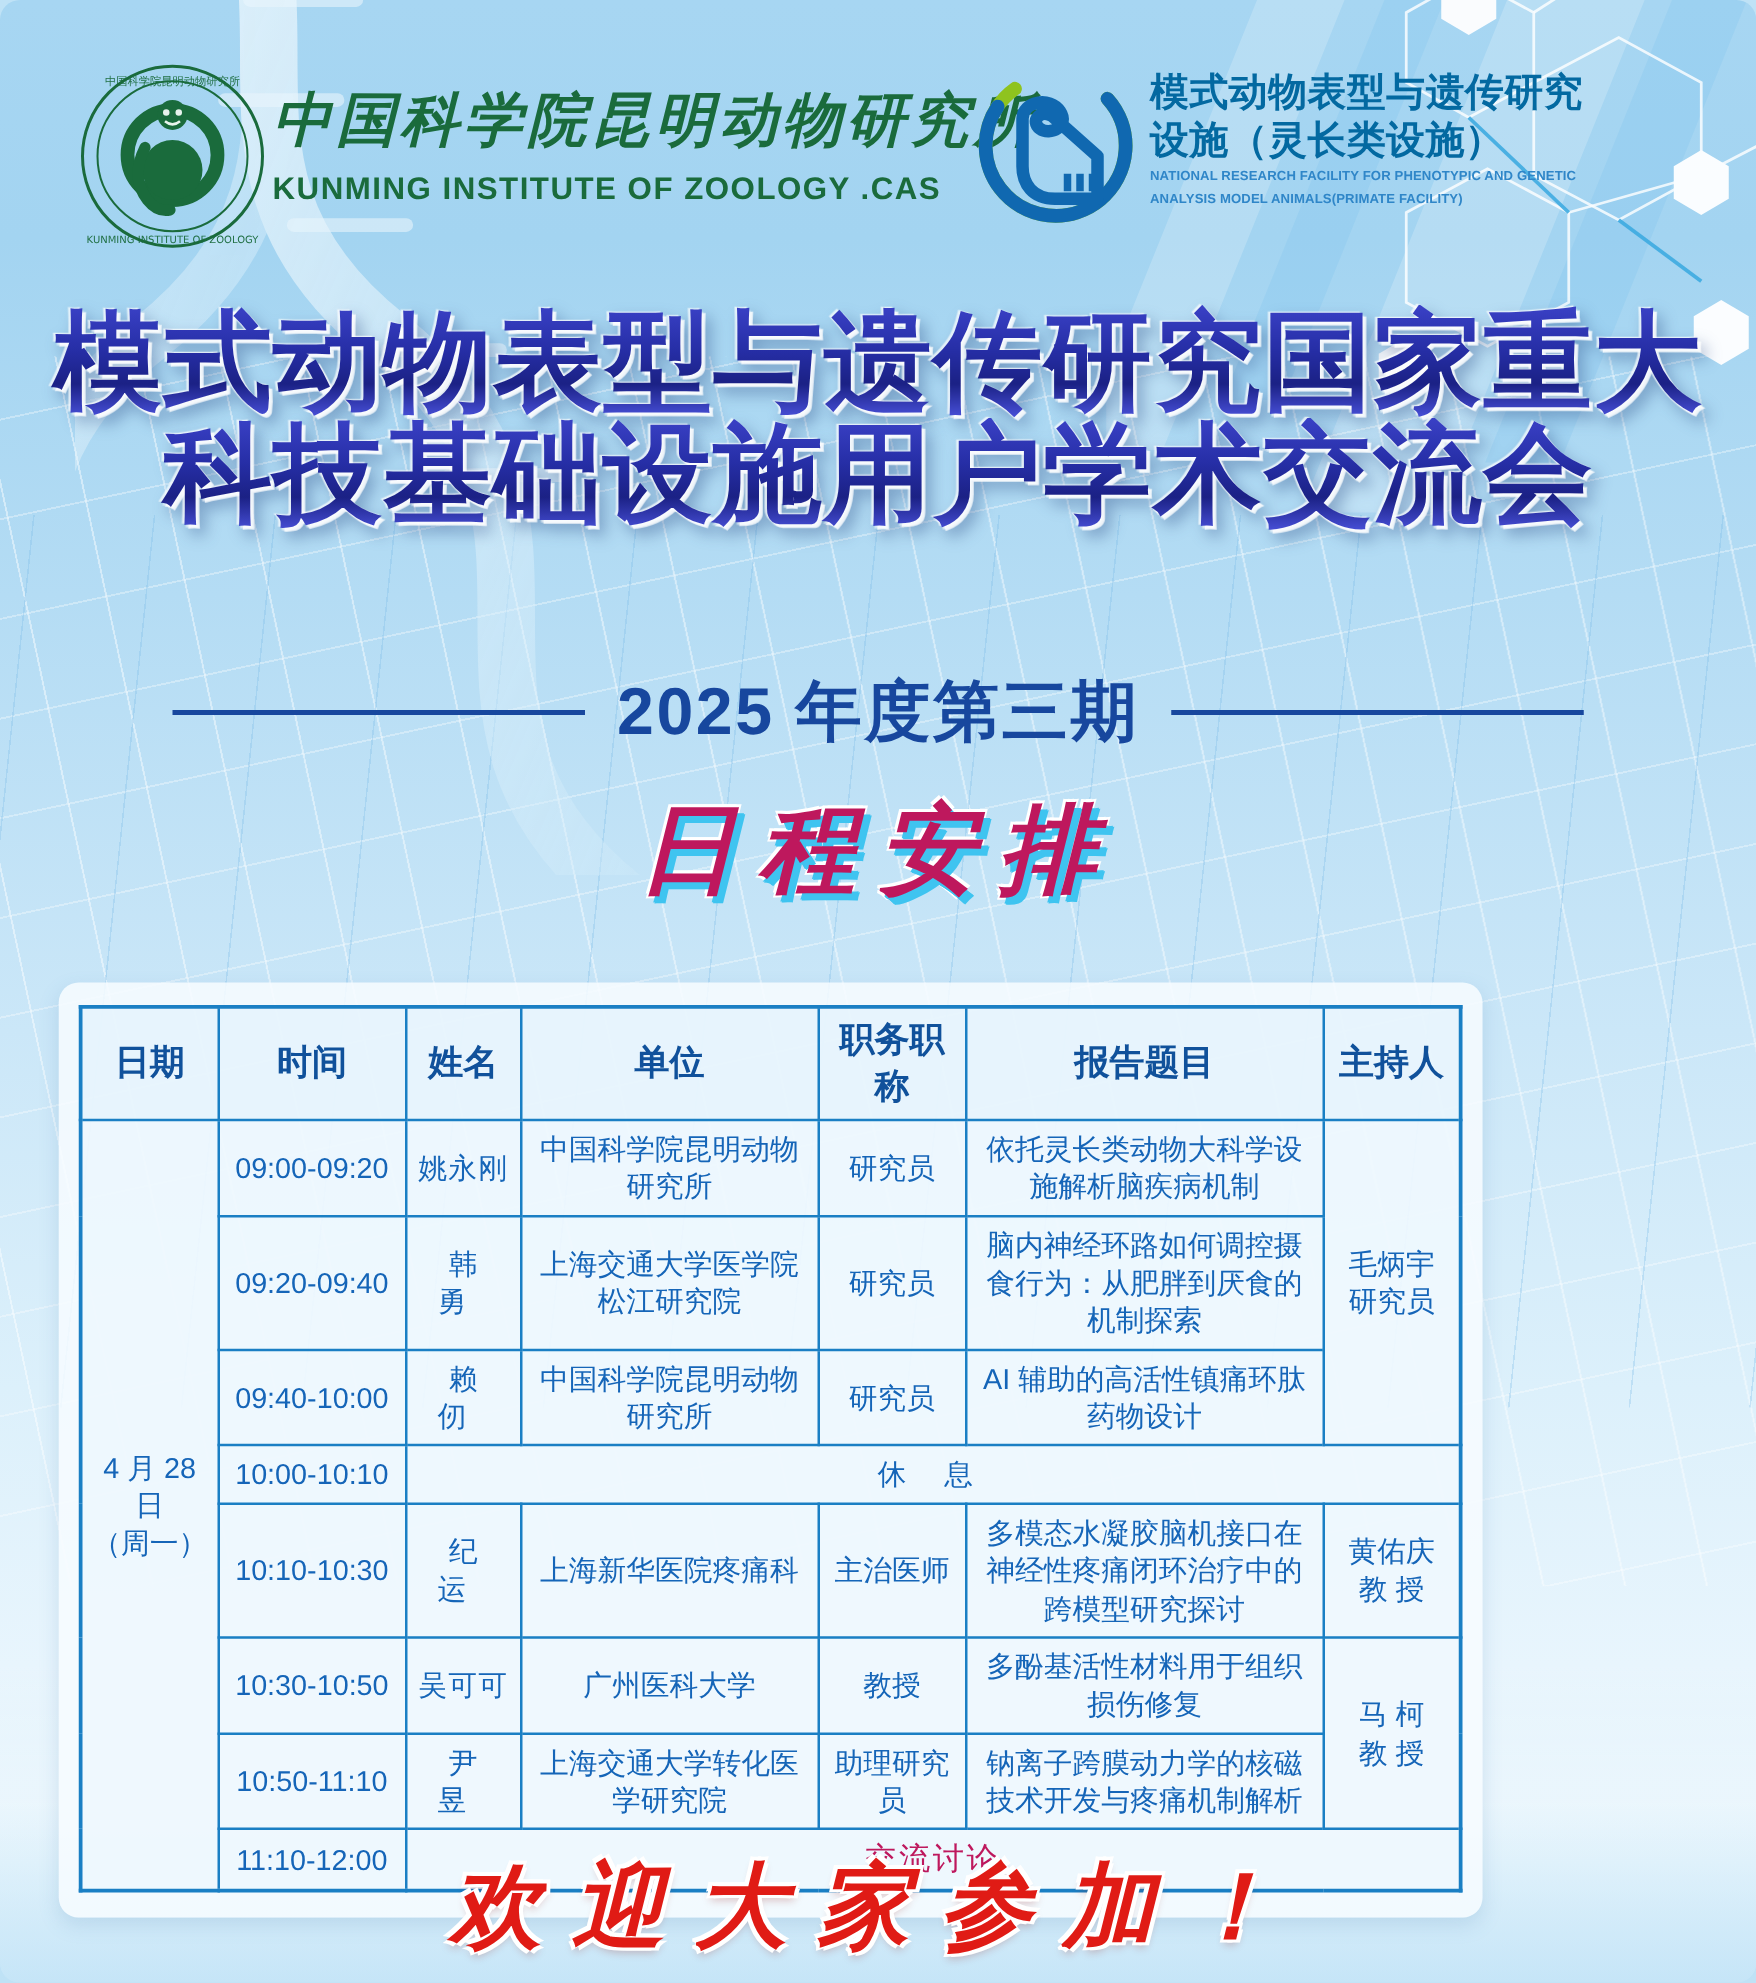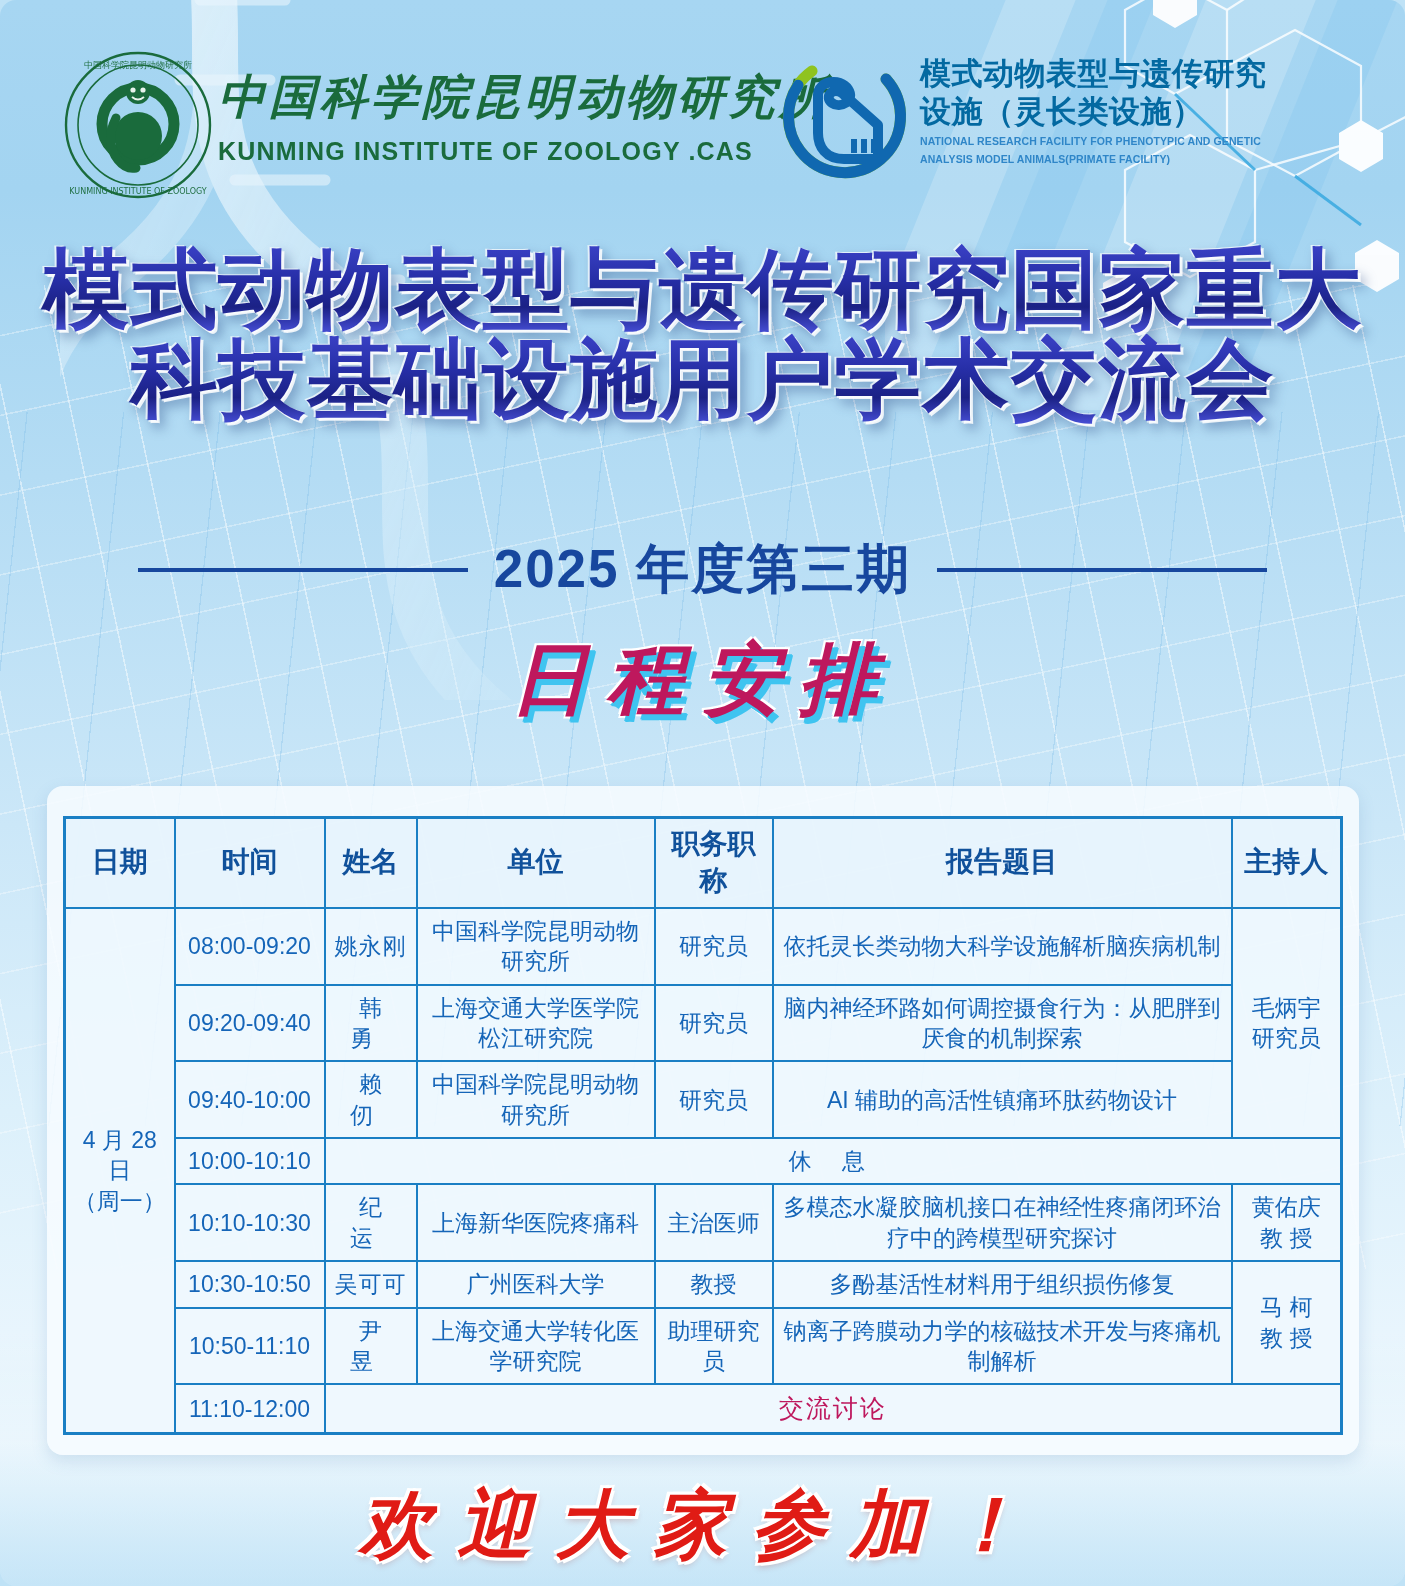--- a/index.html
+++ b/index.html
@@ -99,25 +99,25 @@
       4px 5px 0 #3fc4f0,
       5px 6px 0 #3fc4f0,
       -2px -2px 0 #ffffff,
       2px -2px 0 #ffffff,
       -2px 2px 0 #ffffff;
     white-space:nowrap;
   }
 
   
   .panel{
-    position:absolute;left:47px;top:786px;width:1312px;
+    position:absolute;left:47px;top:786px;width:1139px;
     background:rgba(247,252,255,.86);
     border-radius:16px;
     box-shadow:0 6px 16px rgba(70,130,180,.18);
-    padding:30px 16px 20px 16px;
+    padding:18px 16px 20px 16px;
     box-sizing:border-box;
   }
   table.agenda{
     width:100%;border-collapse:collapse;table-layout:fixed;
     border:3px solid #1a7fc4;
   }
   table.agenda th, table.agenda td{
     border:2px solid #1a7fc4;
     text-align:center;vertical-align:middle;
     color:#1565b8;
@@ -310,21 +310,21 @@
           <th>主持人</th>
         </tr>
       </thead>
       <tbody>
 
         <tr>
           <td class="t-date" rowspan="8">
             <div>4 月 28 日</div>
             <div>（周一）</div>
           </td>
-          <td class="t-time">08:00-09:20</td>
+          <td class="t-time">09:00-09:20</td>
           <td class="t-name">姚永刚</td>
           <td>中国科学院昆明动物研究所</td>
           <td>研究员</td>
           <td>依托灵长类动物大科学设施解析脑疾病机制</td>
           <td class="t-host" rowspan="3">
             <div>毛炳宇</div>
             <div>研究员</div>
           </td>
         </tr>
 

